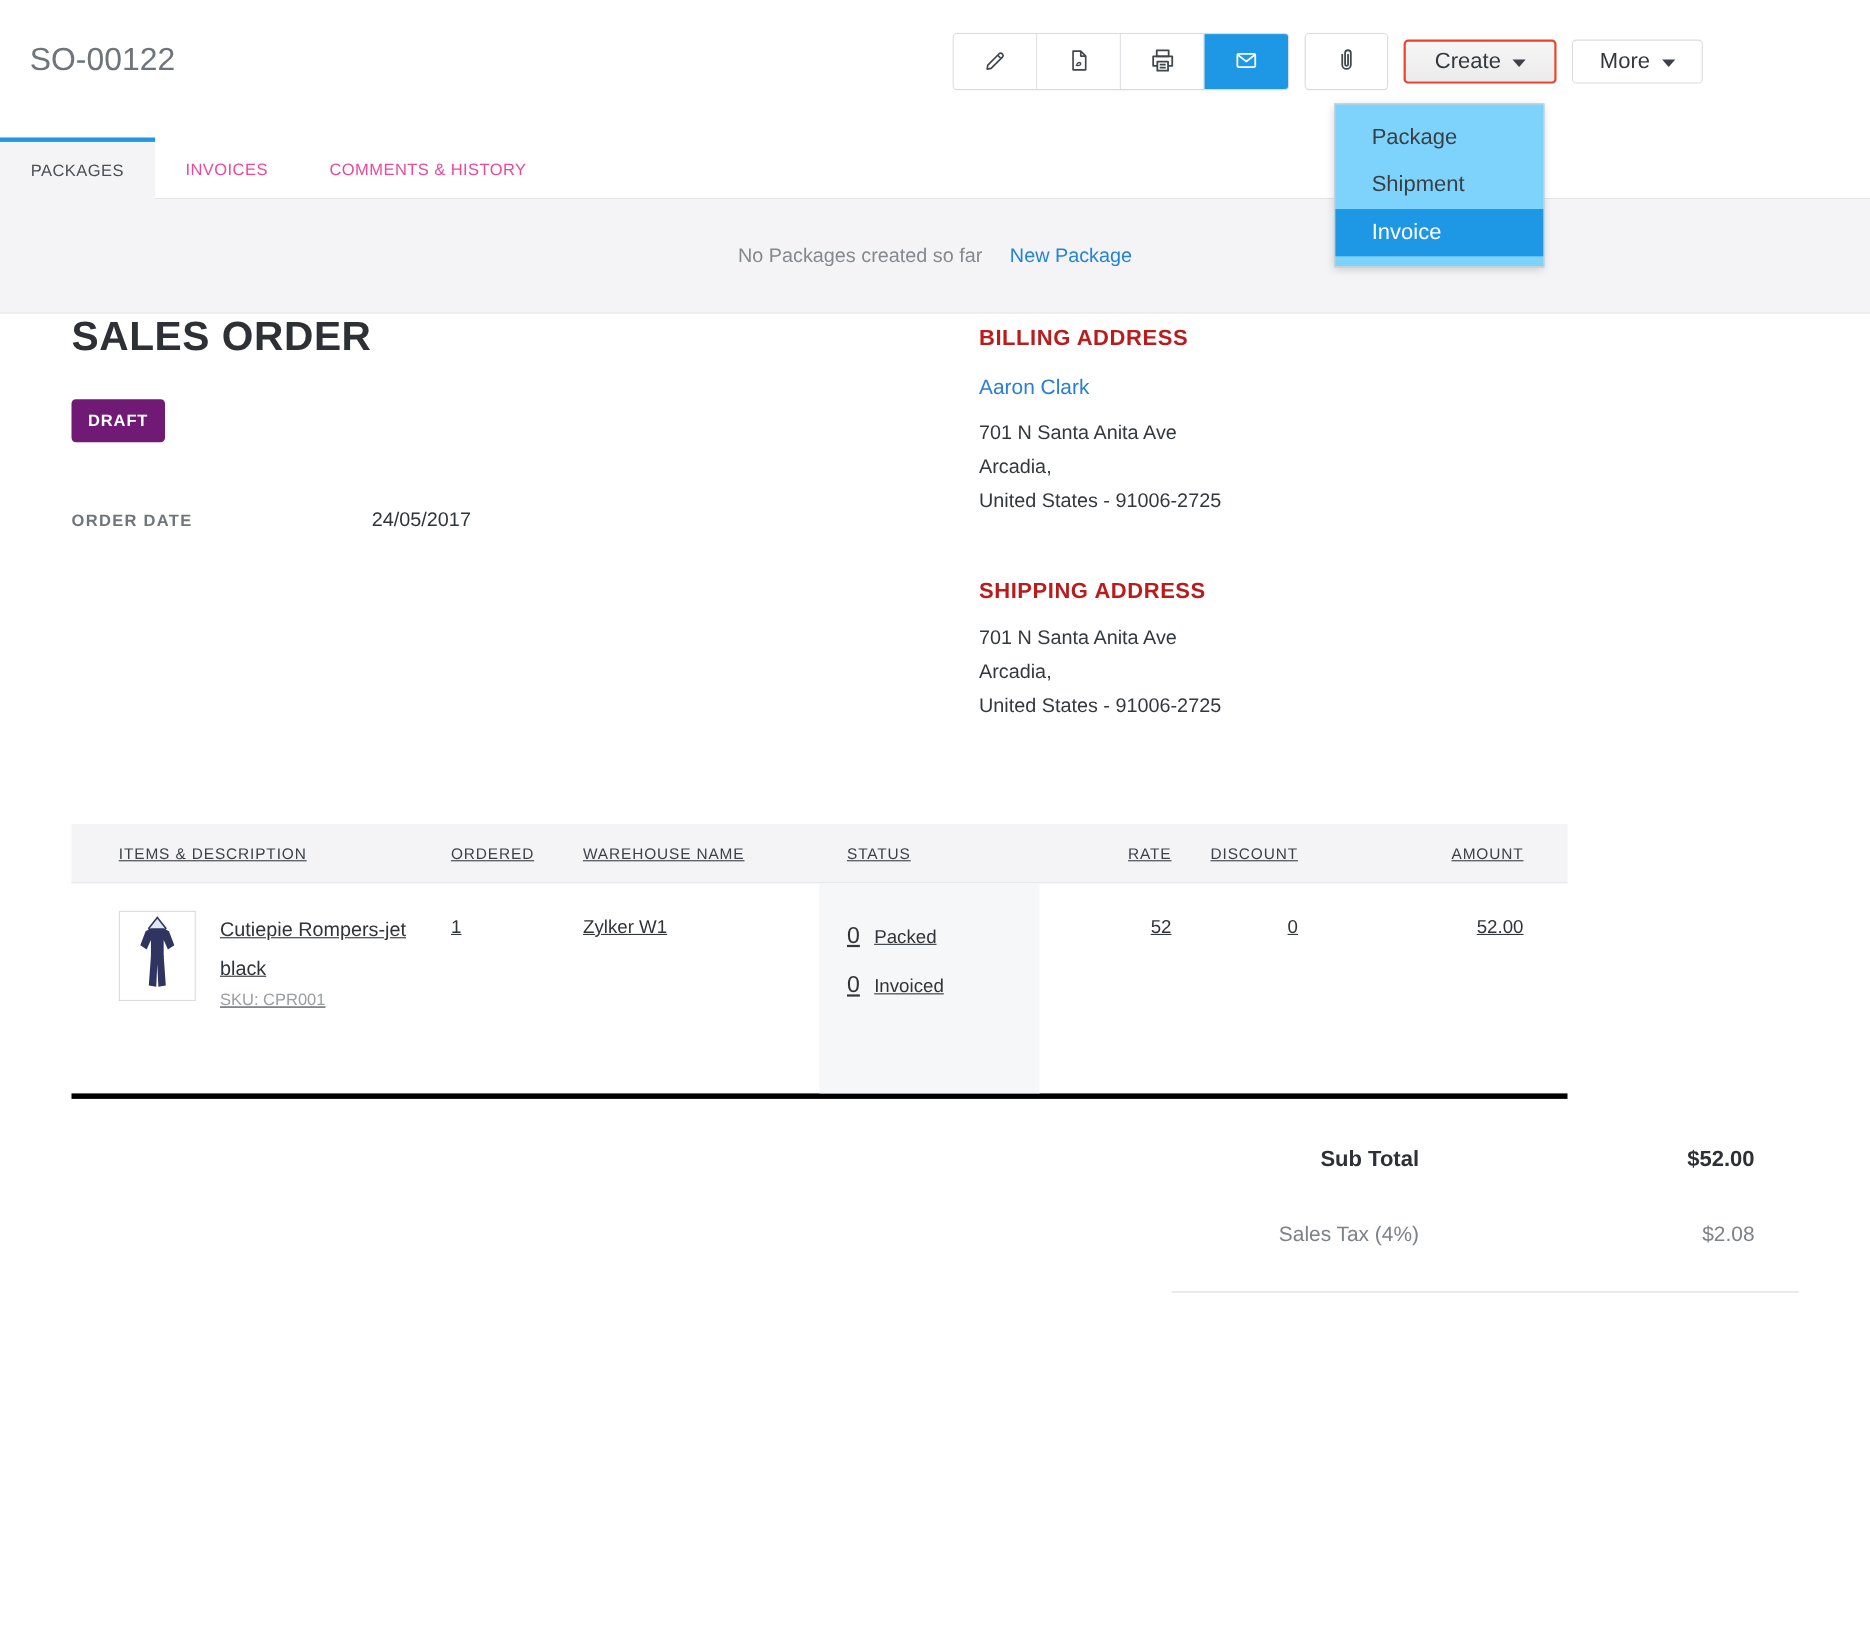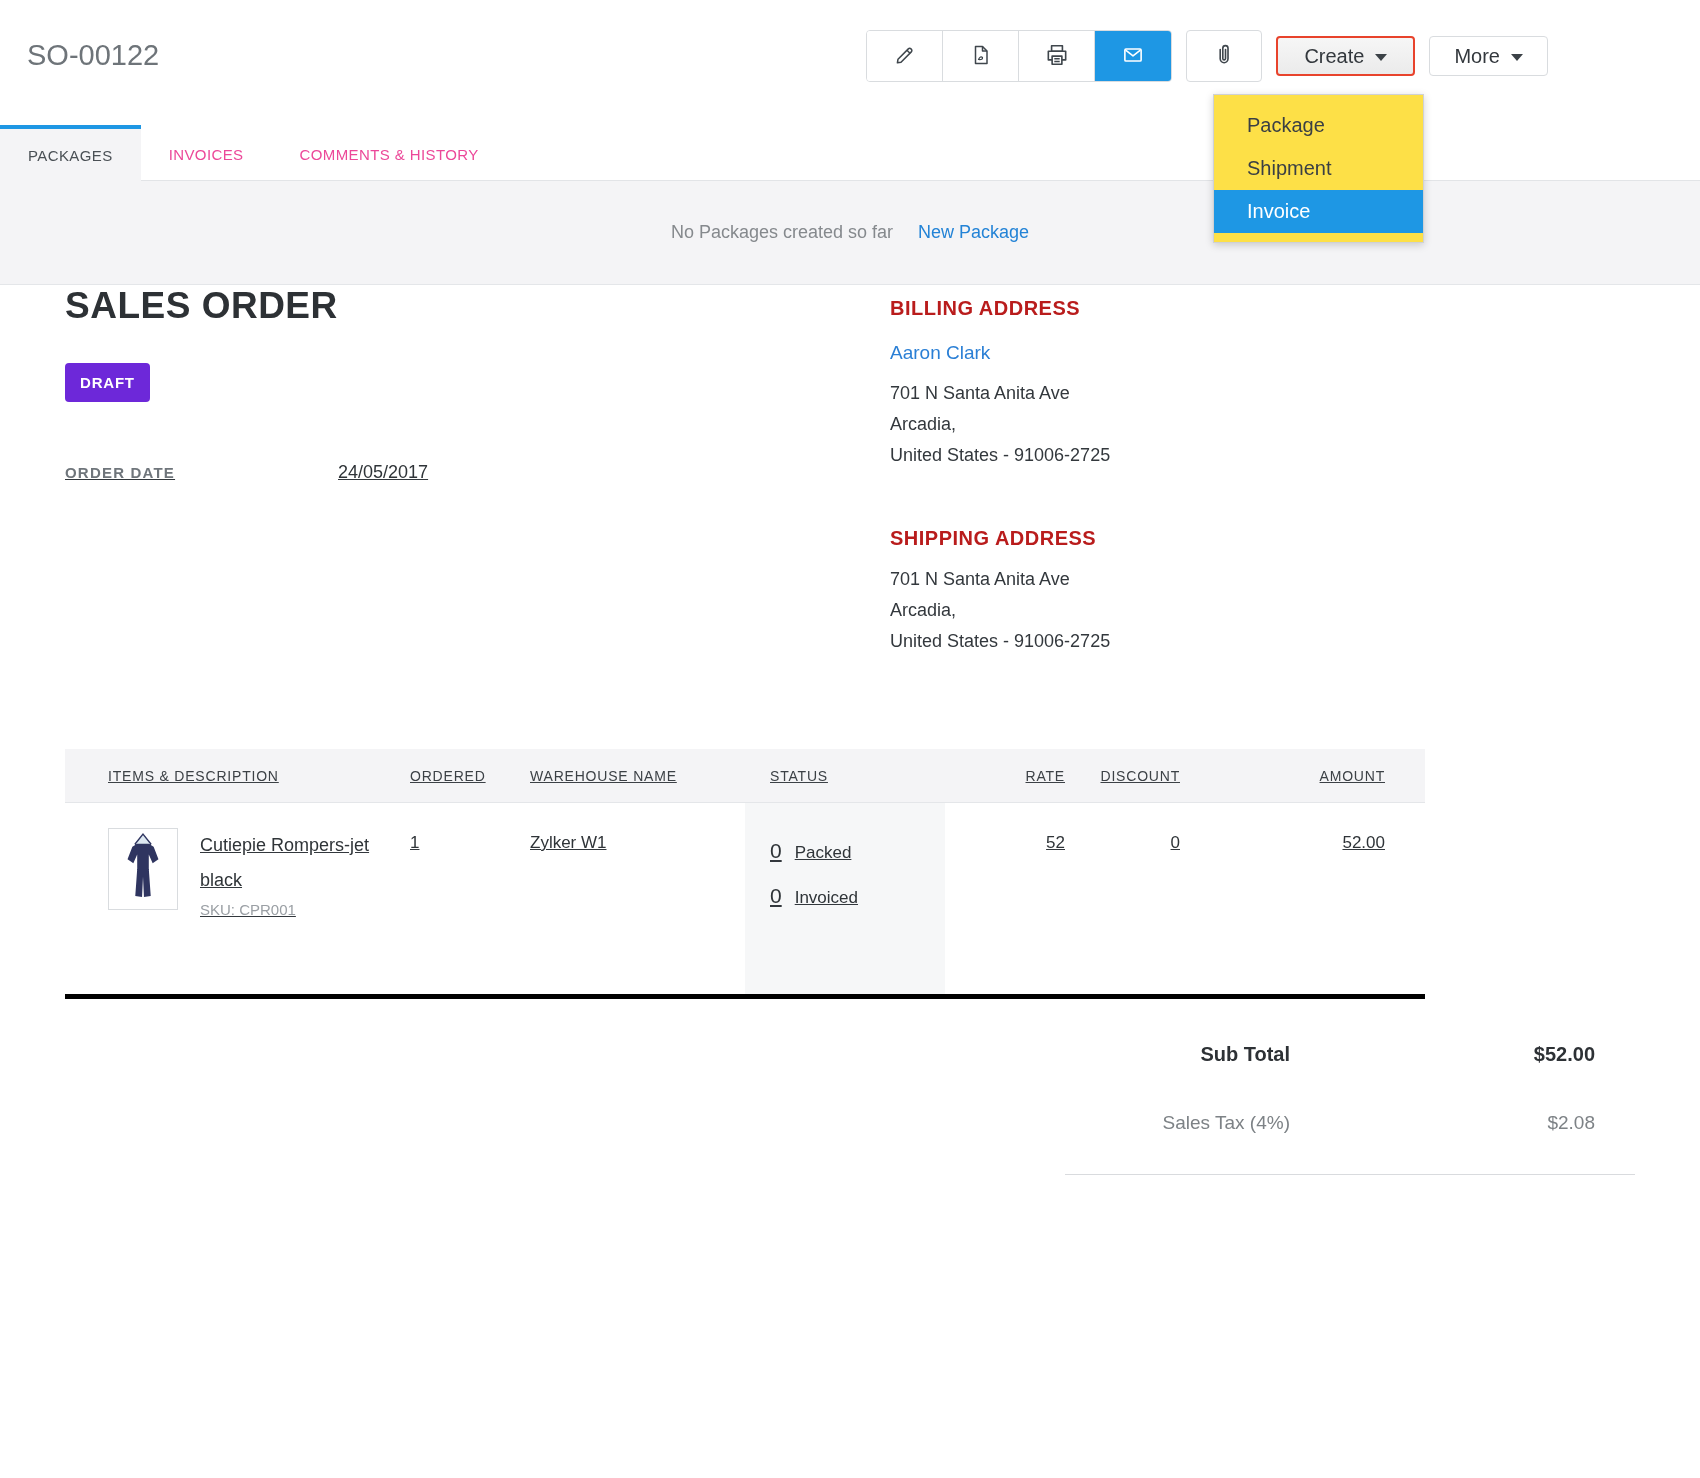--- a/index.html
+++ b/index.html
@@ -27,33 +27,33 @@
   .tabs { display:flex; height:56px; border-bottom:1px solid #e2e4e7; }
   .tab { display:flex; align-items:center; padding:0 28px; font-size:15px; letter-spacing:.4px; color:#ec4899; border-top:4px solid transparent; }
   .tab.active { background:#f4f4f6; border-top-color:#1e97e4; color:#4a5055; margin-bottom:-1px; }
 
   
   .band { height:104px; background:#f4f4f6; border-bottom:1px solid #e4e6e9; display:flex; align-items:center; justify-content:center; gap:25px; font-size:18px; }
   .band .muted { color:#85898d; }
   .band .link { color:#2383d6; cursor:pointer; }
 
   
-  .menu { position:absolute; top:94px; left:1213px; width:211px; background:#fde047; border:1px solid #cfd1d4; box-shadow:0 2px 8px rgba(0,0,0,.18); z-index:50; padding:9px 0; }
+  .menu { position:absolute; top:94px; left:1213px; width:191px; background:#7dd3fc; border:1px solid #cfd1d4; box-shadow:0 2px 8px rgba(0,0,0,.18); z-index:50; padding:9px 0; }
   .menu-item { font-size:20px; color:#3a3f44; padding:10px 0 10px 33px; cursor:pointer; }
   .menu-item.selected { background:#1e97e4; color:#fff; }
 
   
   .main { padding:0 65px; }
   .doc-top { display:flex; }
   .doc-left { width:825px; }
   .doc-title { font-size:37px; font-weight:700; letter-spacing:.5px; color:#2d3135; }
   .order-line { margin-top:24px; font-size:19px; color:#2f3438; }
   .order-line b { font-weight:700; }
-  .badge { display:inline-block; margin-top:36px; background:#6d28d9; color:#fff; font-size:15px; font-weight:700; letter-spacing:.8px; padding:11px 15px; border-radius:4px; }
-  .date-row { margin-top:60px; display:flex; align-items:baseline;text-decoration:underline; }
+  .badge { display:inline-block; margin-top:36px; background:#701a75; color:#fff; font-size:15px; font-weight:700; letter-spacing:.8px; padding:11px 15px; border-radius:4px; }
+  .date-row { margin-top:60px; display:flex; align-items:baseline; }
   .date-label { width:273px; font-size:15px; font-weight:700; letter-spacing:1.2px; color:#6f757b; }
   .date-value { font-size:18px; color:#2f3438; }
 
   .doc-right { padding-top:12px; }
   .addr-heading { font-size:20px; font-weight:700; letter-spacing:.5px; color:#b91c1c; }
   .addr-contact { margin-top:22px; font-size:19px; color:#2a7fd5; cursor:pointer; }
   .addr-lines { margin-top:14px; font-size:18px; line-height:31px; color:#33383d; }
   .addr-block2 { margin-top:56px; }
 
   

